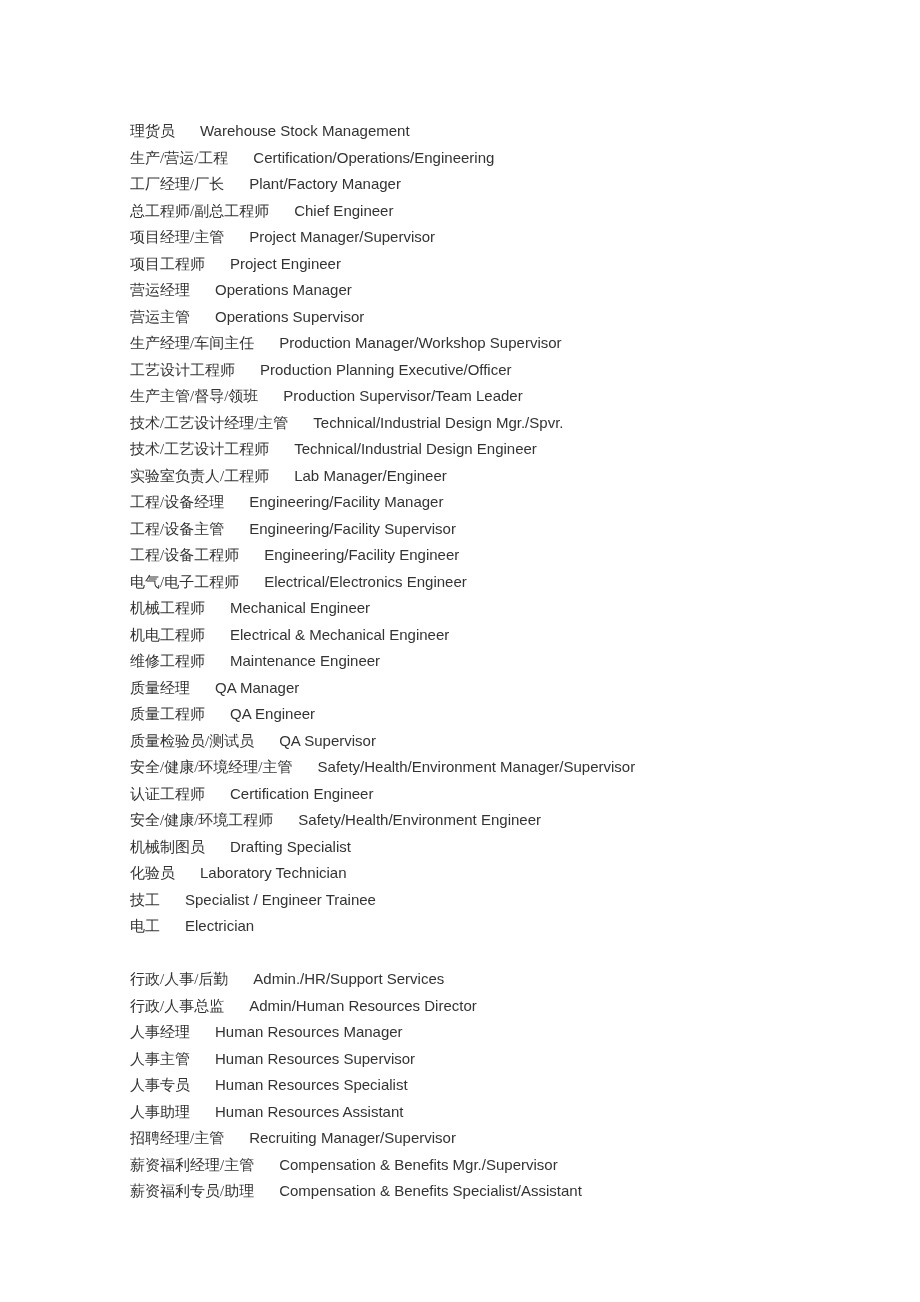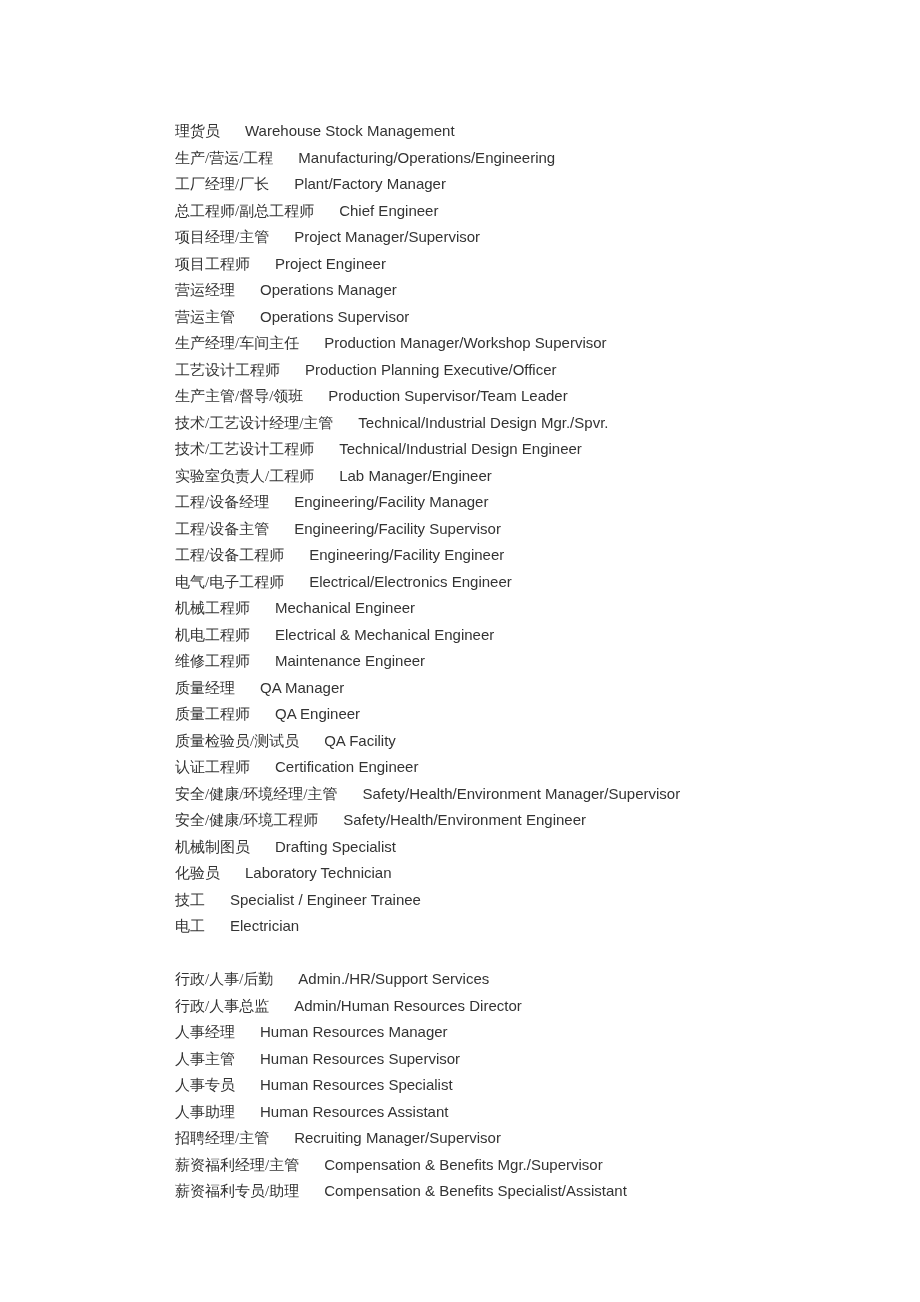--- a/index.html
+++ b/index.html
@@ -8,42 +8,41 @@
     background: #ffffff;
     font-family: "SimSun", "宋体", Arial, sans-serif;
     font-size: 15px;
     color: #333333;
   }
   .page {
     width: 749px;
     min-height: 1302px;
     box-sizing: border-box;
     padding: 118px 130px 0 130px;
-    margin-left: 45px;
   }
   .line {
     line-height: 26.5px;
     white-space: pre;
   }
   .spacer {
     height: 26.5px;
   }
   .cn {
     font-family: "SimSun", "宋体", serif;
   }
   .en {
     font-family: Arial, Helvetica, sans-serif;
   }
 </style>
 </head>
 <body>
 
 <div class="page" id="page">
     <div class="line"><span class="cn">理货员</span><span>      </span><span class="en">Warehouse Stock Management</span></div>
-    <div class="line"><span class="cn">生产/营运/工程</span><span>      </span><span class="en">Manufacturing/Operations/Engineering</span></div>
+    <div class="line"><span class="cn">生产/营运/工程</span><span>      </span><span class="en">Certification/Operations/Engineering</span></div>
     <div class="line"><span class="cn">工厂经理/厂长</span><span>      </span><span class="en">Plant/Factory Manager</span></div>
     <div class="line"><span class="cn">总工程师/副总工程师</span><span>      </span><span class="en">Chief Engineer</span></div>
     <div class="line"><span class="cn">项目经理/主管</span><span>      </span><span class="en">Project Manager/Supervisor</span></div>
     <div class="line"><span class="cn">项目工程师</span><span>      </span><span class="en">Project Engineer</span></div>
     <div class="line"><span class="cn">营运经理</span><span>      </span><span class="en">Operations Manager</span></div>
     <div class="line"><span class="cn">营运主管</span><span>      </span><span class="en">Operations Supervisor</span></div>
     <div class="line"><span class="cn">生产经理/车间主任</span><span>      </span><span class="en">Production Manager/Workshop Supervisor</span></div>
     <div class="line"><span class="cn">工艺设计工程师</span><span>      </span><span class="en">Production Planning Executive/Officer</span></div>
     <div class="line"><span class="cn">生产主管/督导/领班</span><span>      </span><span class="en">Production Supervisor/Team Leader</span></div>
     <div class="line"><span class="cn">技术/工艺设计经理/主管</span><span>      </span><span class="en">Technical/Industrial Design Mgr./Spvr.</span></div>
@@ -51,23 +50,23 @@
     <div class="line"><span class="cn">实验室负责人/工程师</span><span>      </span><span class="en">Lab Manager/Engineer</span></div>
     <div class="line"><span class="cn">工程/设备经理</span><span>      </span><span class="en">Engineering/Facility Manager</span></div>
     <div class="line"><span class="cn">工程/设备主管</span><span>      </span><span class="en">Engineering/Facility Supervisor</span></div>
     <div class="line"><span class="cn">工程/设备工程师</span><span>      </span><span class="en">Engineering/Facility Engineer</span></div>
     <div class="line"><span class="cn">电气/电子工程师</span><span>      </span><span class="en">Electrical/Electronics Engineer</span></div>
     <div class="line"><span class="cn">机械工程师</span><span>      </span><span class="en">Mechanical Engineer</span></div>
     <div class="line"><span class="cn">机电工程师</span><span>      </span><span class="en">Electrical &amp; Mechanical Engineer</span></div>
     <div class="line"><span class="cn">维修工程师</span><span>      </span><span class="en">Maintenance Engineer</span></div>
     <div class="line"><span class="cn">质量经理</span><span>      </span><span class="en">QA Manager</span></div>
     <div class="line"><span class="cn">质量工程师</span><span>      </span><span class="en">QA Engineer</span></div>
-    <div class="line"><span class="cn">质量检验员/测试员</span><span>      </span><span class="en">QA Facility</span></div>
+    <div class="line"><span class="cn">质量检验员/测试员</span><span>      </span><span class="en">QA Supervisor</span></div>
+    <div class="line"><span class="cn">安全/健康/环境经理/主管</span><span>      </span><span class="en">Safety/Health/Environment Manager/Supervisor</span></div>
     <div class="line"><span class="cn">认证工程师</span><span>      </span><span class="en">Certification Engineer</span></div>
-    <div class="line"><span class="cn">安全/健康/环境经理/主管</span><span>      </span><span class="en">Safety/Health/Environment Manager/Supervisor</span></div>
     <div class="line"><span class="cn">安全/健康/环境工程师</span><span>      </span><span class="en">Safety/Health/Environment Engineer</span></div>
     <div class="line"><span class="cn">机械制图员</span><span>      </span><span class="en">Drafting Specialist</span></div>
     <div class="line"><span class="cn">化验员</span><span>      </span><span class="en">Laboratory Technician</span></div>
     <div class="line"><span class="cn">技工</span><span>      </span><span class="en">Specialist / Engineer Trainee</span></div>
     <div class="line"><span class="cn">电工</span><span>      </span><span class="en">Electrician</span></div>
     <div class="spacer"></div>
     <div class="line"><span class="cn">行政/人事/后勤</span><span>      </span><span class="en">Admin./HR/Support Services</span></div>
     <div class="line"><span class="cn">行政/人事总监</span><span>      </span><span class="en">Admin/Human Resources Director</span></div>
     <div class="line"><span class="cn">人事经理</span><span>      </span><span class="en">Human Resources Manager</span></div>
     <div class="line"><span class="cn">人事主管</span><span>      </span><span class="en">Human Resources Supervisor</span></div>

